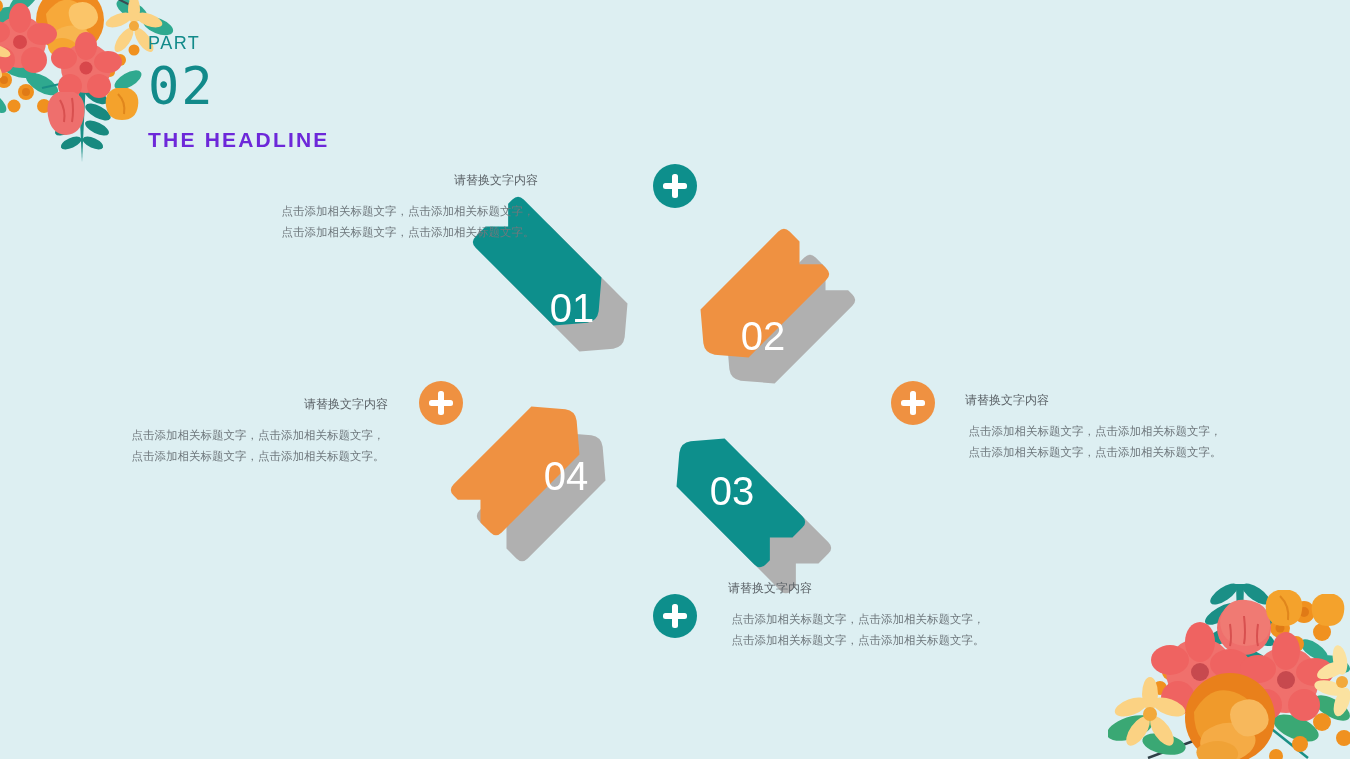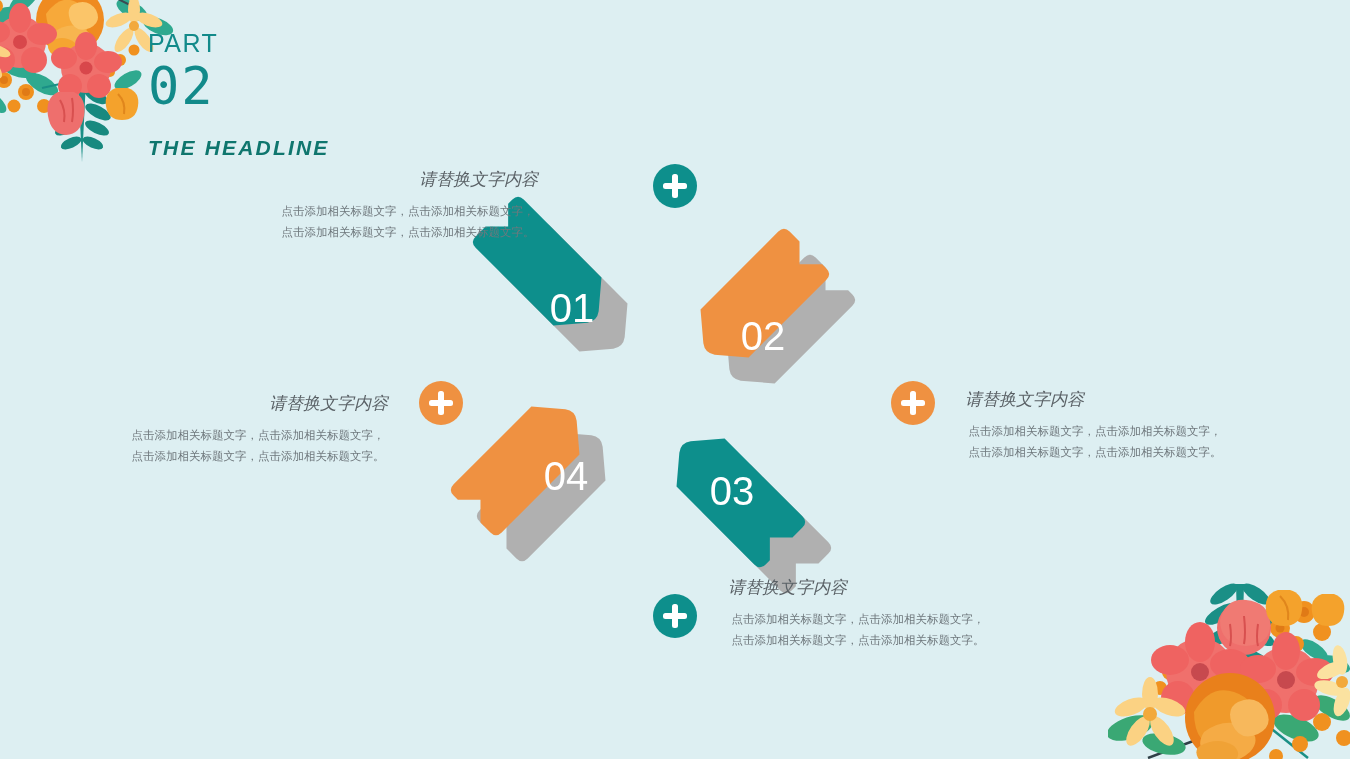--- a/index.html
+++ b/index.html
@@ -6,39 +6,38 @@
   body{
     width:1350px;height:759px;overflow:hidden;position:relative;
     background:#ddeff2;
     font-family:"Liberation Sans","DejaVu Sans",sans-serif;
   }
   .slide{position:absolute;inset:0;}
 
   
   .header{position:absolute;left:148px;top:28px;}
   .part-label{
-    font-size:25px;letter-spacing:1.5px;color:#128a8a;
+    font-size:18px;letter-spacing:1.5px;color:#128a8a;
     font-weight:400;line-height:30px;
   }
   .part-num{
     font-size:52px;line-height:56px;color:#128a8a;
     font-weight:400;letter-spacing:2px;
     font-family:"DejaVu Sans Mono","Liberation Mono",monospace;
   }
   .part-head{
-    font-size:21px;font-weight:bold;color:#0f766e;
-    letter-spacing:2.2px;margin-top:22px;font-style:italic;
+    font-size:21px;font-weight:bold;color:#6d28d9;
+    letter-spacing:2.2px;margin-top:14px;
   }
 
   
   .tb{position:absolute;width:260px;}
   .tb .tb-title{
-    font-size:17px;color:#5a6166;line-height:24px;margin-bottom:9px;
+    font-size:12px;color:#5a6166;line-height:24px;margin-bottom:9px;
     font-weight:400;
-    font-style:italic;
   }
   .tb .tb-body{
     font-size:11.5px;color:#6f787d;line-height:21px;text-align:center;
   }
   .tb.right-al{text-align:right;}
   .tb.left-al{text-align:left;}
 
   #tb-01{left:278px;top:168px;}
   #tb-02{left:965px;top:388px;}
   #tb-03{left:728px;top:576px;}

